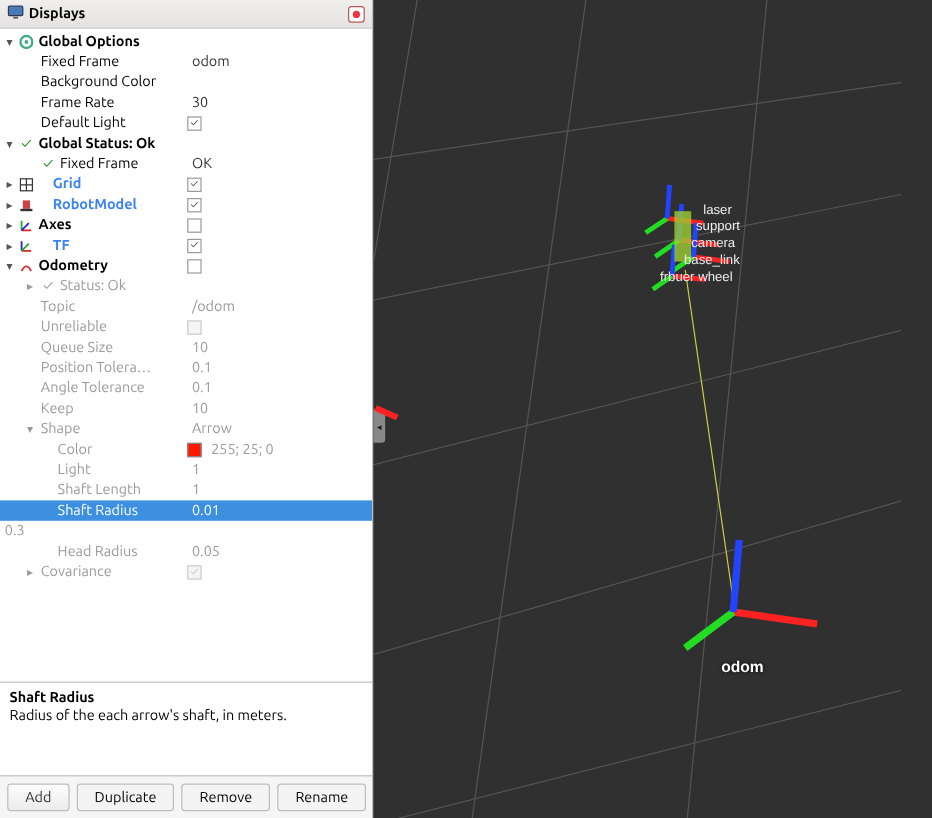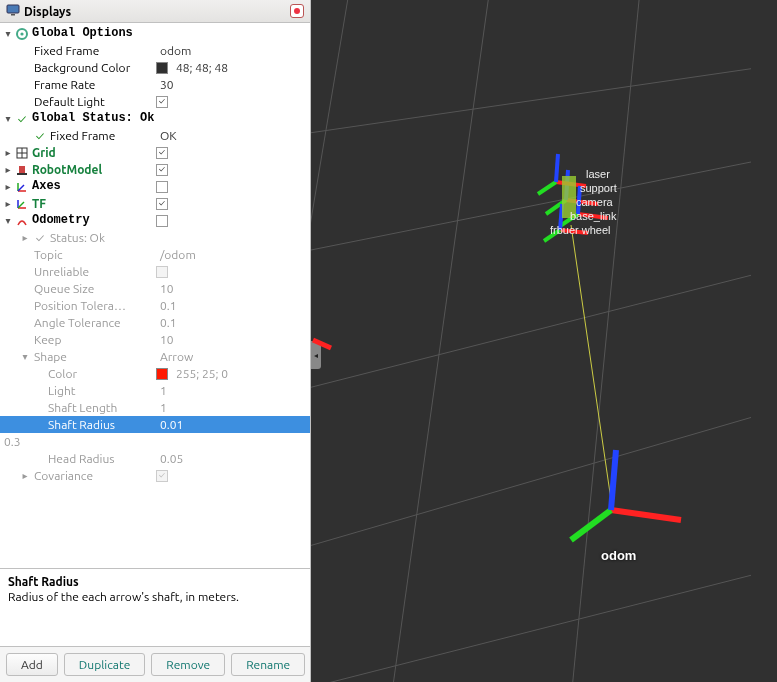--- a/index.html
+++ b/index.html
@@ -17,28 +17,28 @@
   .row .label { padding-left: 2px; }
   .row .value { color: #333; padding-left: 4px; }
   .row.dim .label, .row.dim .value, .row.dim .tog, .row.dim .icon { color: #9a9a9a; }
   .row.sel { background: #3d8fe0; color: #fff; }
   .row.sel .label, .row.sel .value, .row.sel .tog, .row.sel .icon { color: #fff; }
   .col-label { width: 156px; display: flex; align-items: center; overflow: hidden; }
   .col-value { flex: 1; display: flex; align-items: center; }
   .chk { width: 12px; height: 12px; border: 1px solid #999; background: #fff; display: inline-flex; align-items: center; justify-content: center; font-size: 9px; color: #333; }
   .chk.dim { border-color: #ccc; color: #bbb; background: #f4f4f4; }
   .swatch { width: 12px; height: 12px; border: 1px solid #888; display: inline-block; margin-right: 4px; }
-  .bold { font-weight: bold; font-family: Liberation Mono, monospace; }
-  .link { color: #15803d; font-weight: bold; }
+  .bold { font-weight: bold; }
+  .link { color: #3b82f6; font-weight: bold; margin-left: 12px; }
   .green { color: #1a8f1a; }
   .desc-box { border-top: 1px solid #c0c0c0; padding: 6px 8px 10px 8px; background: #fff; height: 78px; }
   .desc-box .dtitle { font-weight: bold; margin-bottom: 2px; }
   .button-bar { border-top: 1px solid #c0c0c0; padding: 6px; background: #f5f5f5; display: flex; gap: 6px; }
   .btn { padding: 4px 14px; border: 1px solid #bdbdbd; border-radius: 3px; background: linear-gradient(#fdfdfd,#ececec); color: #333; }
-  .btn.dis { color: #0f766e; background: #f4f4f4; }
+  .btn.dis { color: #000000; background: #f4f4f4; }
   
   .viewport { flex: 1; position: relative; background: #303030; overflow: hidden; }
   .viewport svg { position: absolute; inset: 0; }
   .frame-label { font: bold 13px Arial; fill: #fff; text-shadow: 0 0 3px #000; }
   .frame-label-sm { font: 11px Arial; fill: #eee; }
   .divider-handle { position: absolute; left: 0; top: 50%; width: 10px; height: 28px; background: #888; border-radius: 0 3px 3px 0; display:flex; align-items:center; justify-content:center; color:#222; font-size:8px; }
 </style>
 </head>
 <body>
 
@@ -77,24 +77,20 @@
             <span class="label">Fixed Frame</span>
           </div>
         <div class="col-value">
             <span class="value">odom</span>
           </div>
       </div>
       <div class="row">
         <div class="col-label">
             <span class="tog" style="width:32px"></span>
             <span class="label">Background Color</span>
-          </div>
-        <div class="col-value">
-            <span class="swatch" style="background:#303030"></span>
-            <span class="value">48; 48; 48</span>
           </div>
       </div>
       <div class="row">
         <div class="col-label">
             <span class="tog" style="width:32px"></span>
             <span class="label">Frame Rate</span>
           </div>
         <div class="col-value">
             <span class="value">30</span>
           </div>

